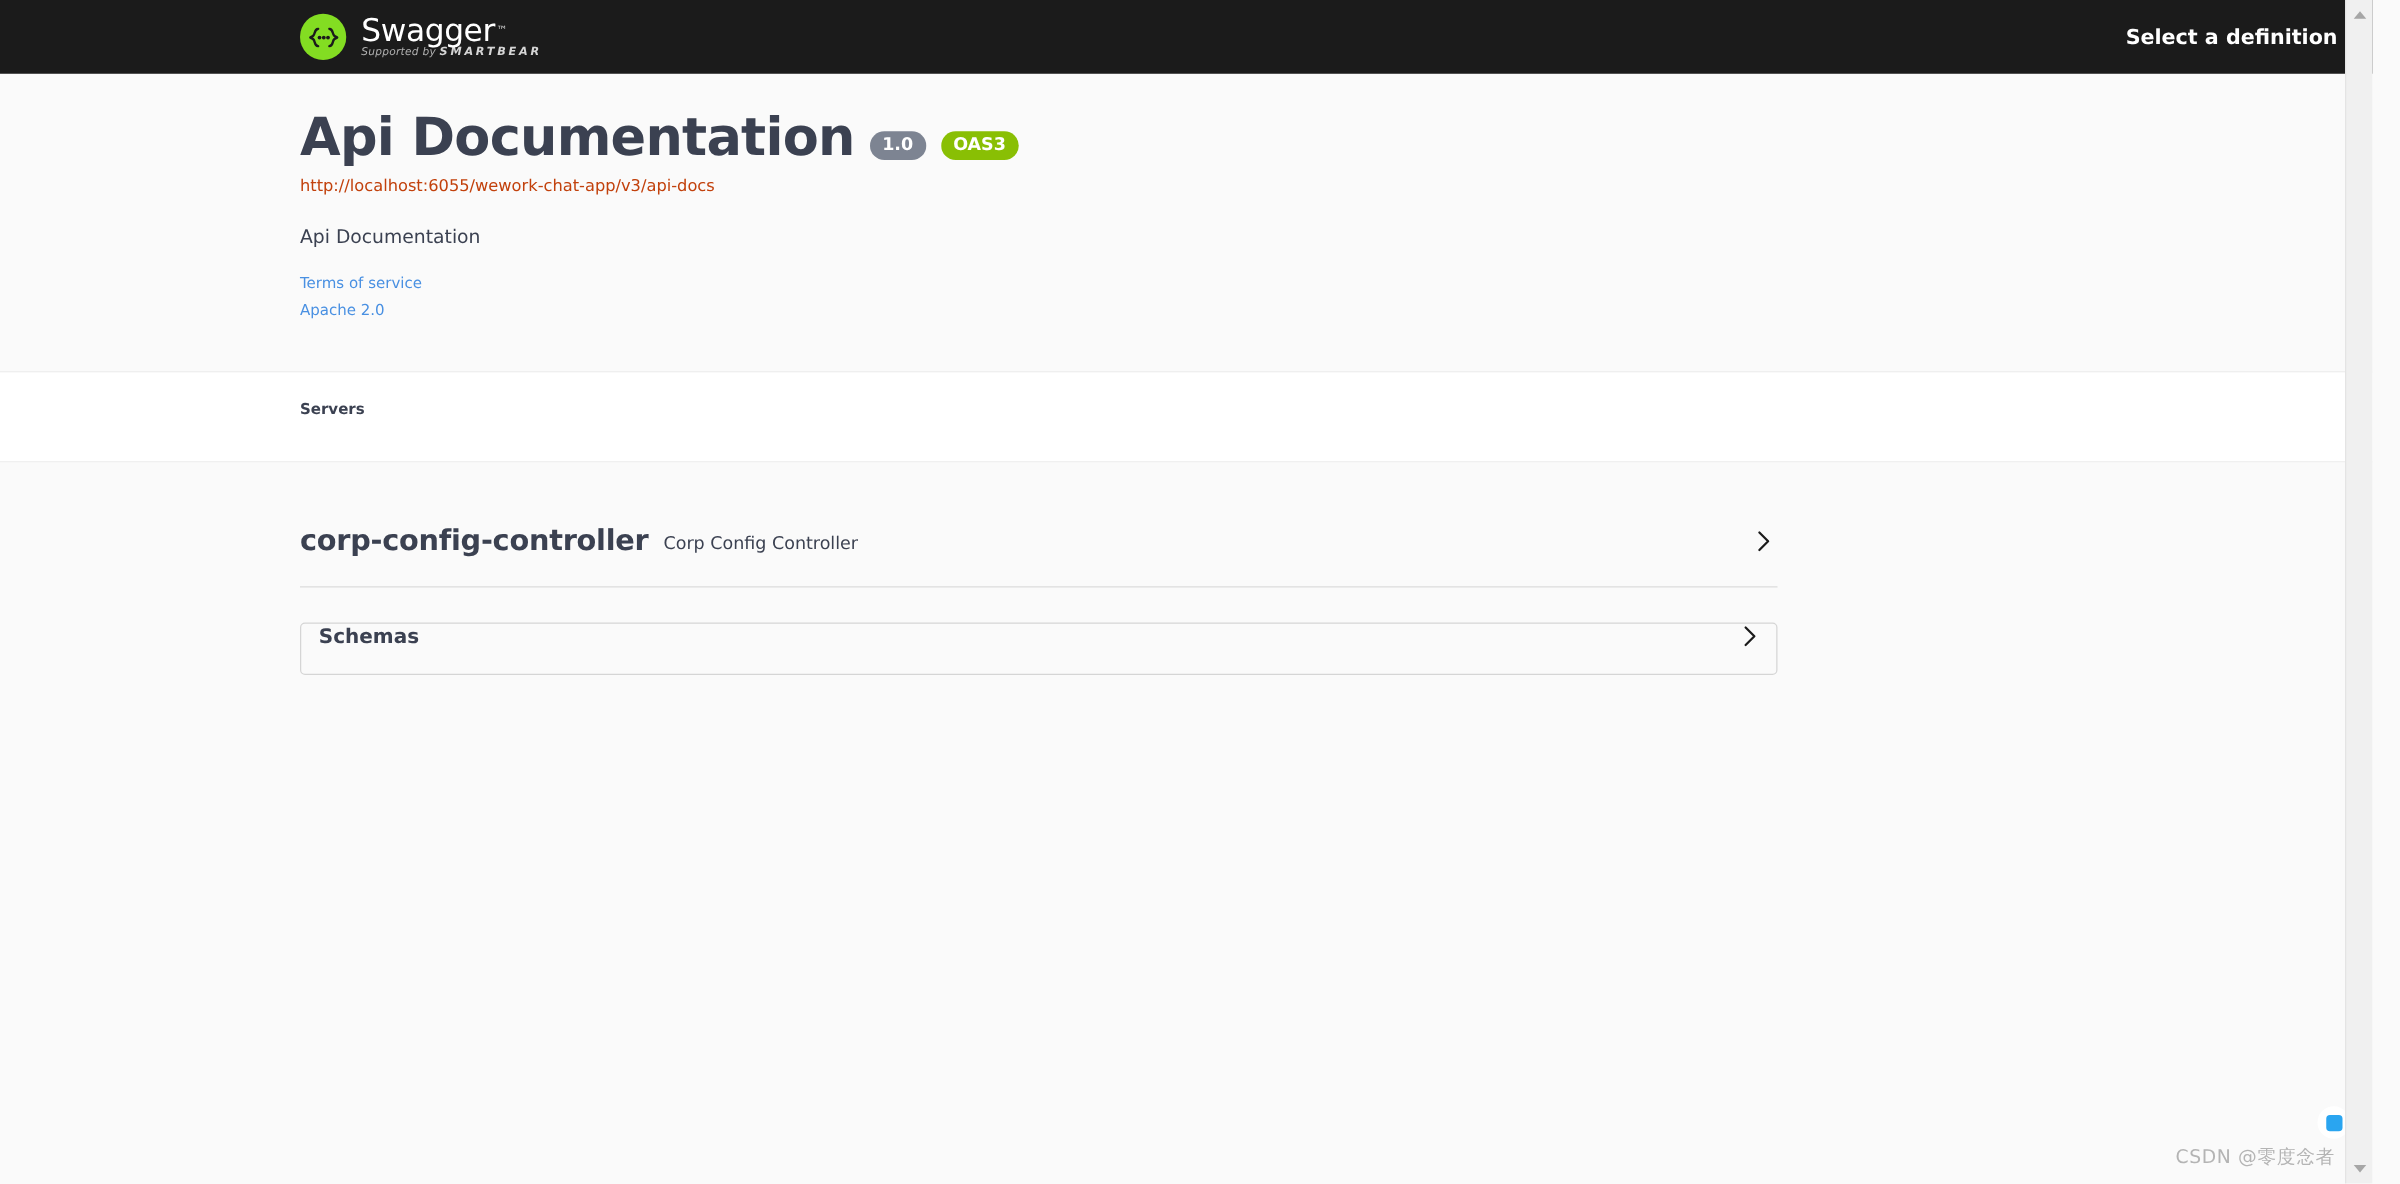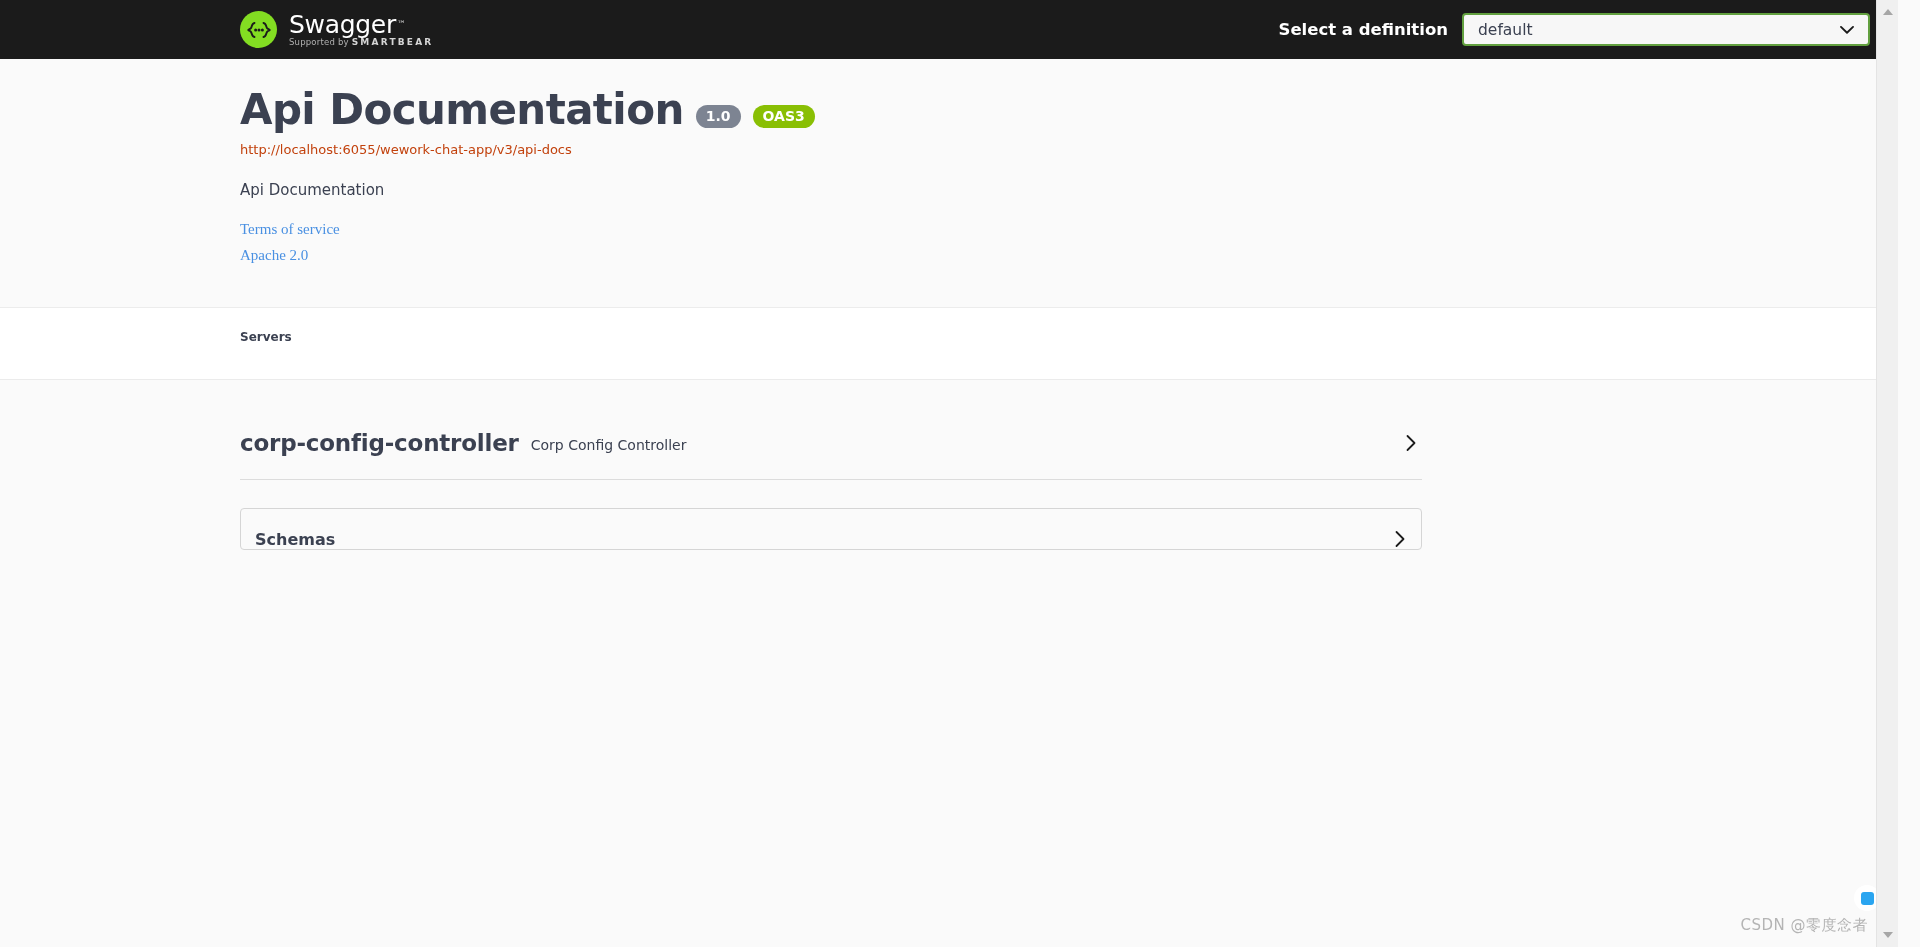--- a/index.html
+++ b/index.html
@@ -60,20 +60,21 @@
     vertical-align: 6px;
     color: #cfcfcf;
     margin-left: 1px;
   }
   .brand-sub {
     margin-top: 1px;
     font-size: 8.5px;
     color: #b0b0b0;
     letter-spacing: 0.2px;
     white-space: nowrap;
+    font-style: italic;
   }
   .brand-sub .sb {
     letter-spacing: 2.2px;
     font-weight: 700;
     color: #d5d5d5;
     font-size: 9px;
   }
 
   .def-wrap {
     position: absolute;
@@ -168,26 +169,25 @@
   }
   .api-desc {
     margin-top: 22px;
     font-size: 15px;
     color: #3b4151;
     line-height: 1.4;
   }
   .link-list { margin-top: 18px; }
   .link-list a {
     display: block;
-    font-size: 15px;
+    font-size: 12px;
     color: #4990e2;
     text-decoration: none;
     line-height: 1.45;
     margin-bottom: 4px;
-    font-family: Liberation Serif, serif;
   }
 
   
   .servers-section {
     background: #ffffff;
     border-bottom: 1px solid #ebebeb;
   }
   .servers-inner {
     padding-top: 22px;
     padding-bottom: 30px;
@@ -251,21 +251,21 @@
     position: relative;
     top: 2px;
   }
   .op-spacer { flex: 1; }
   .chev-big { display: flex; align-items: center; justify-content: center; }
 
   
   .schemas-wrap { margin-top: 28px; }
   .schemas-box {
     display: flex;
-    align-items: flex-end;
+    align-items: flex-start;
     height: 42px;
     border: 1px solid #d5d5d5;
     border-radius: 4px;
     background: #fafafa;
     padding: 0 14px 0 14px;
     cursor: pointer;
   }
   .schemas-title {
     font-size: 16px;
     font-weight: 700;
@@ -349,28 +349,20 @@
         </svg>
       </div>
       <div class="brand-text">
         <div class="brand-word"><span>Swagger</span><span class="brand-tm">™</span></div>
         <div class="brand-sub"><span>Supported by</span> <span class="sb">SMARTBEAR</span></div>
       </div>
     </div>
 
     <div class="def-wrap">
       <div class="def-label">Select a definition</div>
-      <div class="def-select">
-        <span class="val">default</span>
-        <span class="chev">
-          <svg width="14" height="9" viewBox="0 0 14 9" aria-hidden="true">
-            <path d="M1 1.4 L7 7.2 L13 1.4" fill="none" stroke="#1b1b1b" stroke-width="1.9" stroke-linecap="round" stroke-linejoin="round"></path>
-          </svg>
-        </span>
-      </div>
     </div>
   </div>
 
   <div class="info-section">
     <div class="container info-inner">
       <div class="title-row">
         <h1 class="api-title">Api Documentation</h1>
         <span class="badge badge-version">1.0</span>
         <span class="badge badge-oas">OAS3</span>
       </div>

